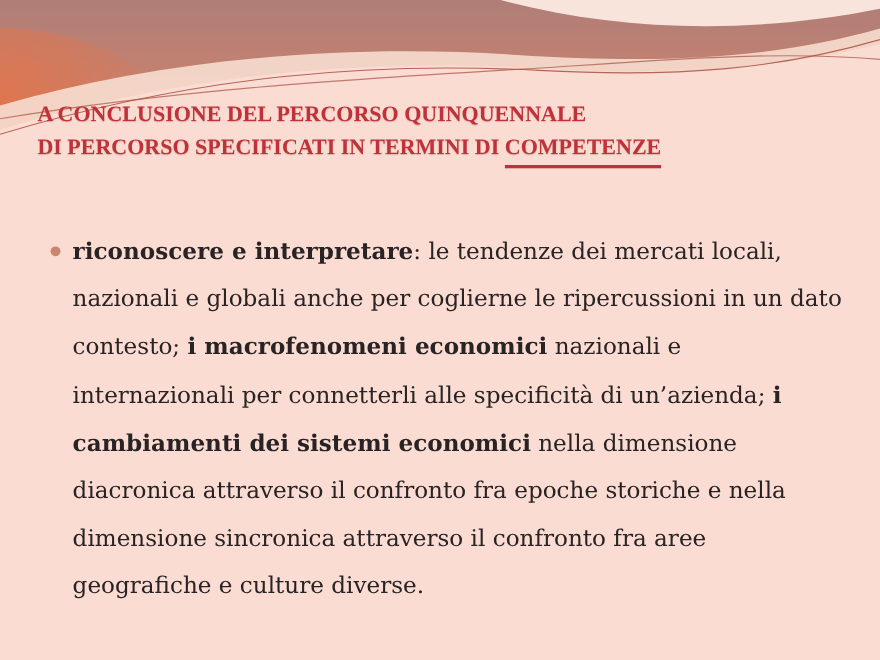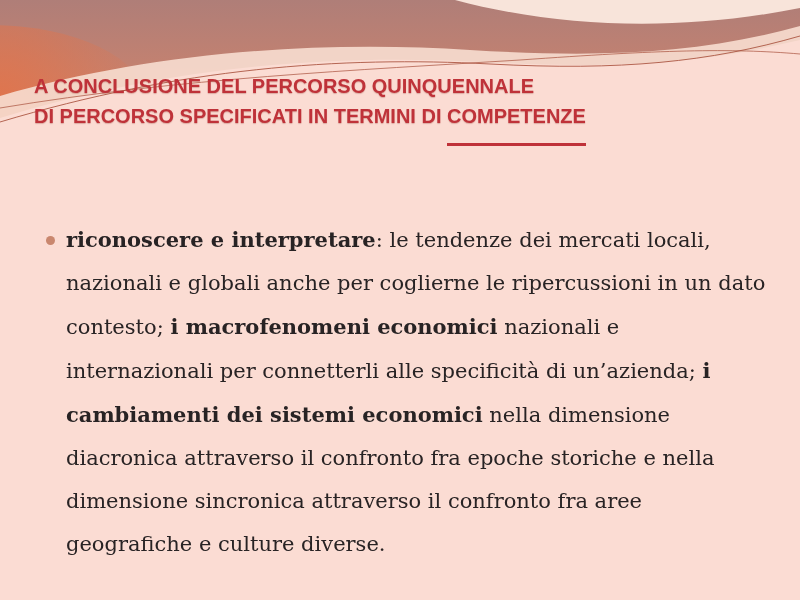--- a/index.html
+++ b/index.html
@@ -15,34 +15,35 @@
     position: absolute; inset: 0;
     width: 800px; height: 600px;
   }
   .wave-deco {
     position: absolute; top: 0; left: 0;
     width: 800px; height: 200px;
     display: block;
   }
   .title-block {
     position: absolute;
-    left: 34px; top: 71px; width: 748px;
+    left: 34px; top: 89px; width: 748px;
     color: #bf3239;
     font-size: 20px; line-height: 30px;
     font-weight: bold;
     text-shadow: 0 1px 1px rgba(150,60,50,0.30);
+    font-family: Liberation Serif, serif;
   }
   .title-line { white-space: nowrap; }
   .u-heavy {
     border-bottom: 3px solid currentColor;
-    padding-bottom: 16px;
+    padding-bottom: 5px;
   }
   .bullet-item {
     position: absolute;
-    left: 66px; top: 218px; width: 700px;
+    left: 66px; top: 206px; width: 700px;
   }
   .bullet-marker {
     position: absolute;
     left: -20px; top: 18px;
     width: 9px; height: 9px;
     border-radius: 50%;
     background: #c9876e;
   }
   .bullet-paragraph {
     font-family: "DejaVu Serif", "Liberation Serif", serif;

